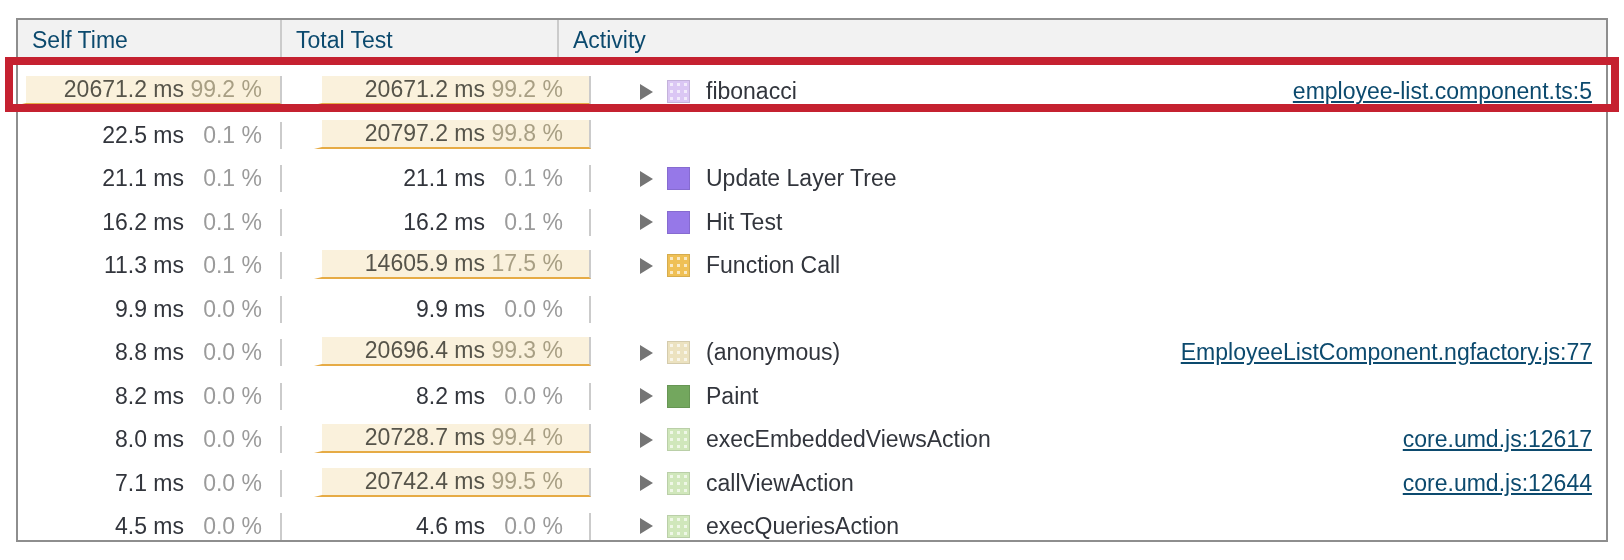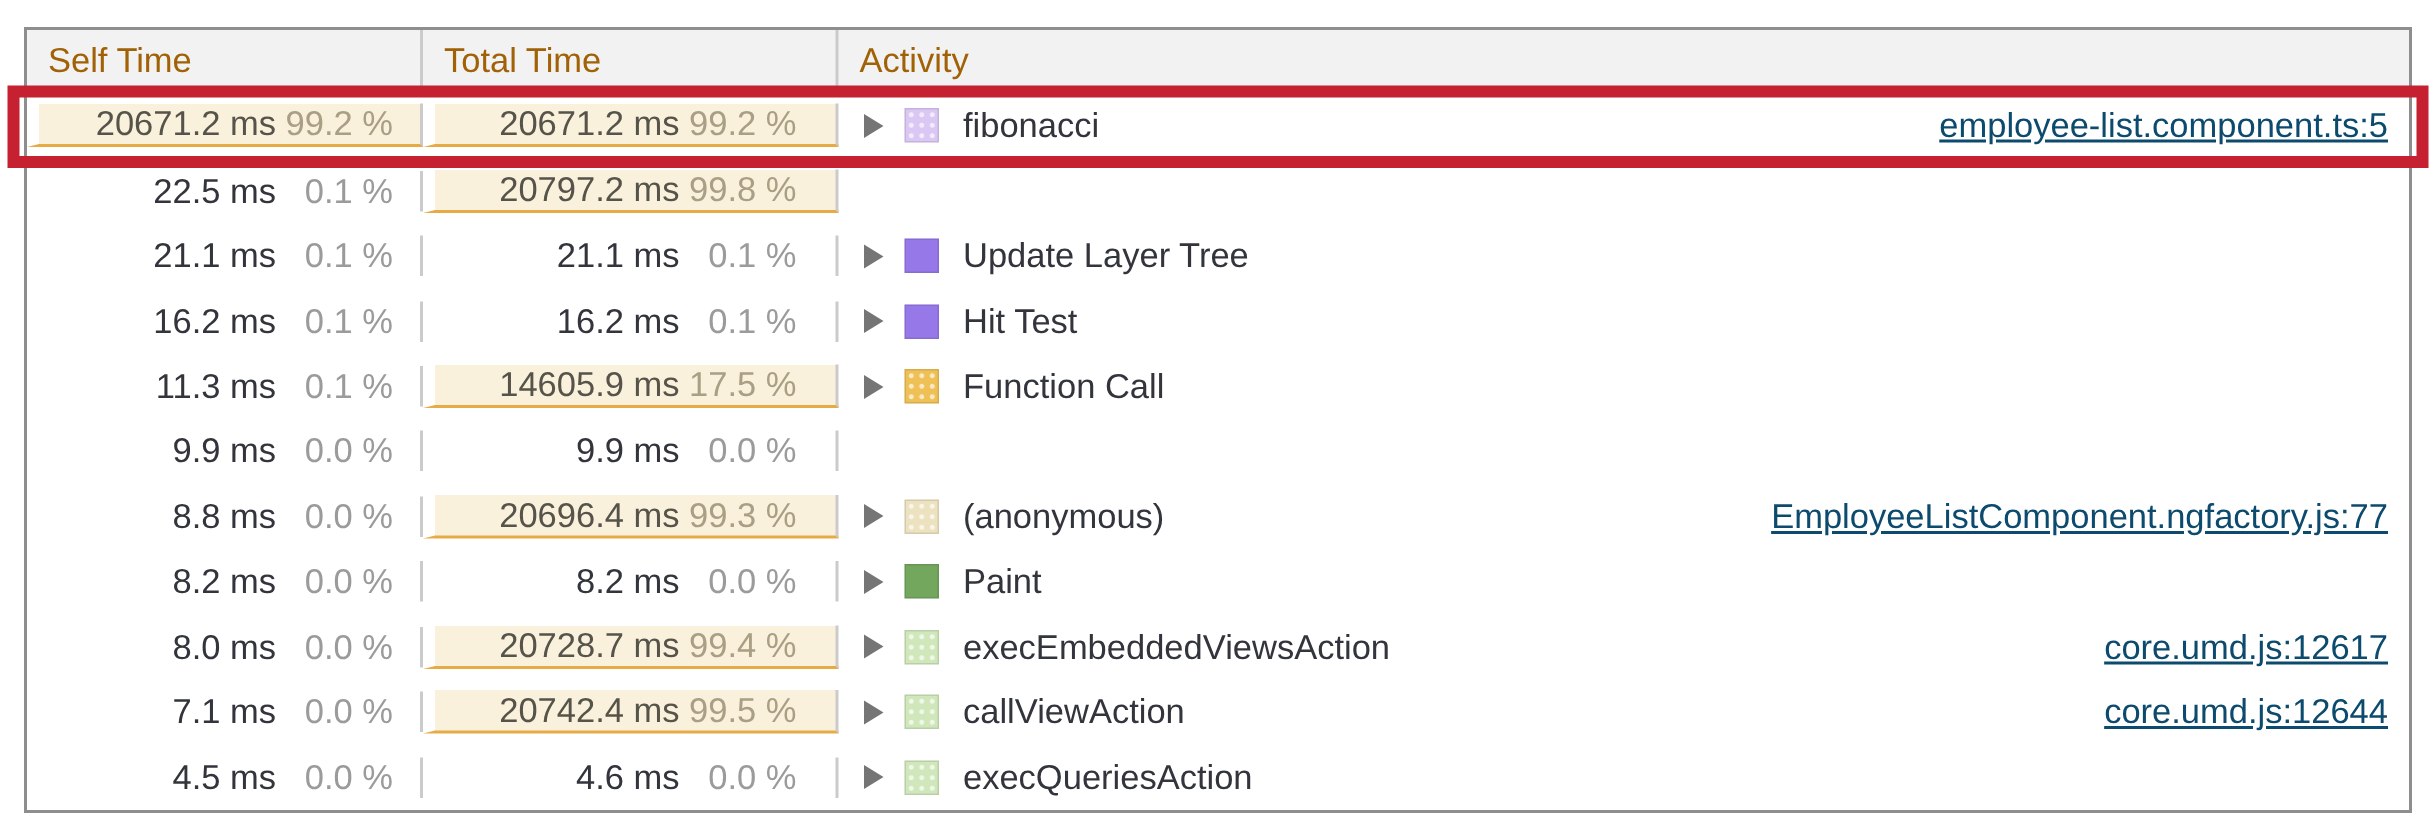--- a/index.html
+++ b/index.html
@@ -4,29 +4,29 @@
 <style>
   * { box-sizing: border-box; margin: 0; padding: 0; }
   html, body { width: 1624px; height: 560px; background: #ffffff;
     font-family: "Liberation Sans", sans-serif; overflow: hidden; }
   .stage { position: relative; width: 1624px; height: 560px; }
 
   .datagrid { position: absolute; left: 16px; top: 18px; width: 1592px; height: 524px;
     border: 2px solid #8e8e8e; background: #fff; display: flex; flex-direction: column; }
 
   .header { flex: none; height: 42px; display: flex; background: #f2f2f2;
-    border-bottom: 1px solid #dcdcdc; font-size: 23px; color: #a16207; }
+    border-bottom: 1px solid #dcdcdc; font-size: 23px; color: #0c4a6e; }
   .hcell { line-height: 40px; padding-left: 14px; white-space: nowrap; }
 
   .c1 { width: 264px; flex: none; }
   .c2 { width: 277px; flex: none; }
   .vline { border-right: 2px solid #cbcbcb; }
 
   .rows { flex: 1; display: flex; flex-direction: column; }
-  .row { flex: 1; display: flex; align-items: center; background: #fff; }
+  .row { flex: 1; display: flex; align-items: flex-end; background: #fff; gap: 32px; }
 
   .cell { display: flex; align-items: center; }
   .num { justify-content: flex-end; font-size: 23px; white-space: nowrap; }
   .c1.num { padding-right: 18px; }
   .c2.num { padding-right: 26px; }
   .t { color: #32353c; }
   .p { width: 78px; text-align: right; color: #9b9b9b; }
 
   .hl { background-color: #faf1dc; background-clip: padding-box;
     border-left: 8px solid transparent; border-bottom: 2px solid #e6ab45; }
@@ -50,21 +50,21 @@
 </style>
 </head>
 <body>
 
 <div class="stage">
 
   <div class="datagrid">
 
     <div class="header">
       <div class="hcell c1 vline">Self Time</div>
-      <div class="hcell c2 vline">Total Time</div>
+      <div class="hcell c2 vline">Total Test</div>
       <div class="hcell" style="flex:1">Activity</div>
     </div>
 
     <div class="rows">
 
       <div class="row">
         <div class="cell num c1 vline hl">
           <span class="t">20671.2 ms</span>
           <span class="p">99.2 %</span>
         </div>

